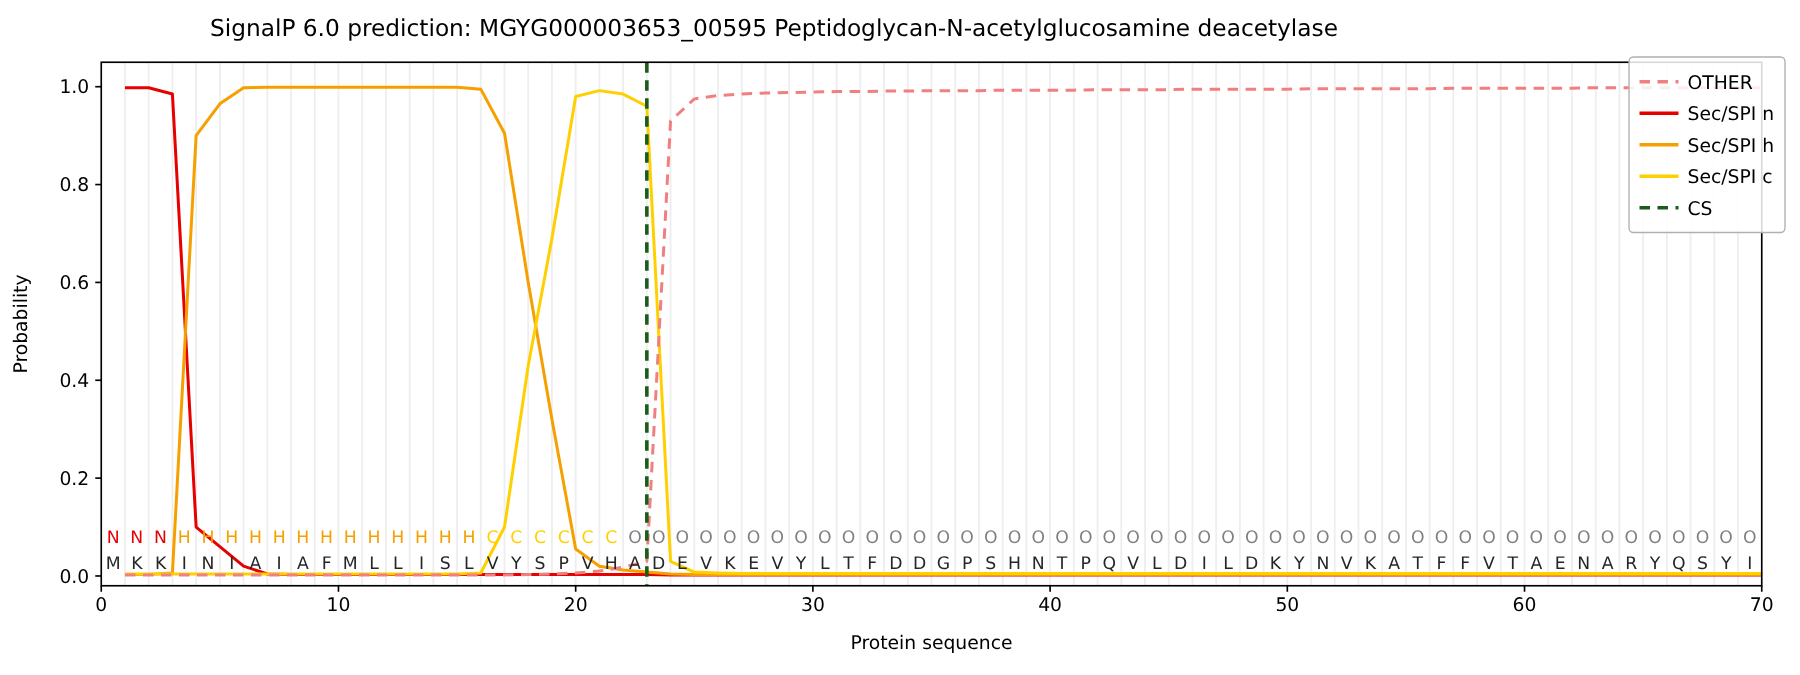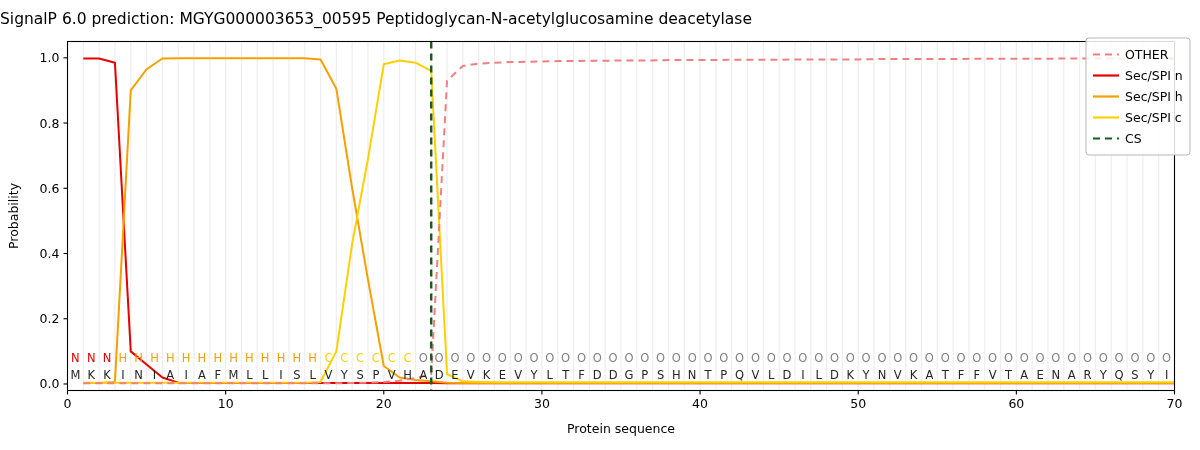--- a/index.html
+++ b/index.html
@@ -17,21 +17,21 @@
   #figure {
     position: relative;
     width: 1200px;
     height: 450px;
   }
   #chart-title {
     position: absolute;
     top: 10px;
     left: 0;
     width: 1032px;
-    text-align: left;
+    text-align: center;
     font-size: 15.5px;
     color: #000;
     white-space: nowrap;
   }
   #plot-svg {
     position: absolute;
     top: 0;
     left: 0;
   }
   .axis-label {

